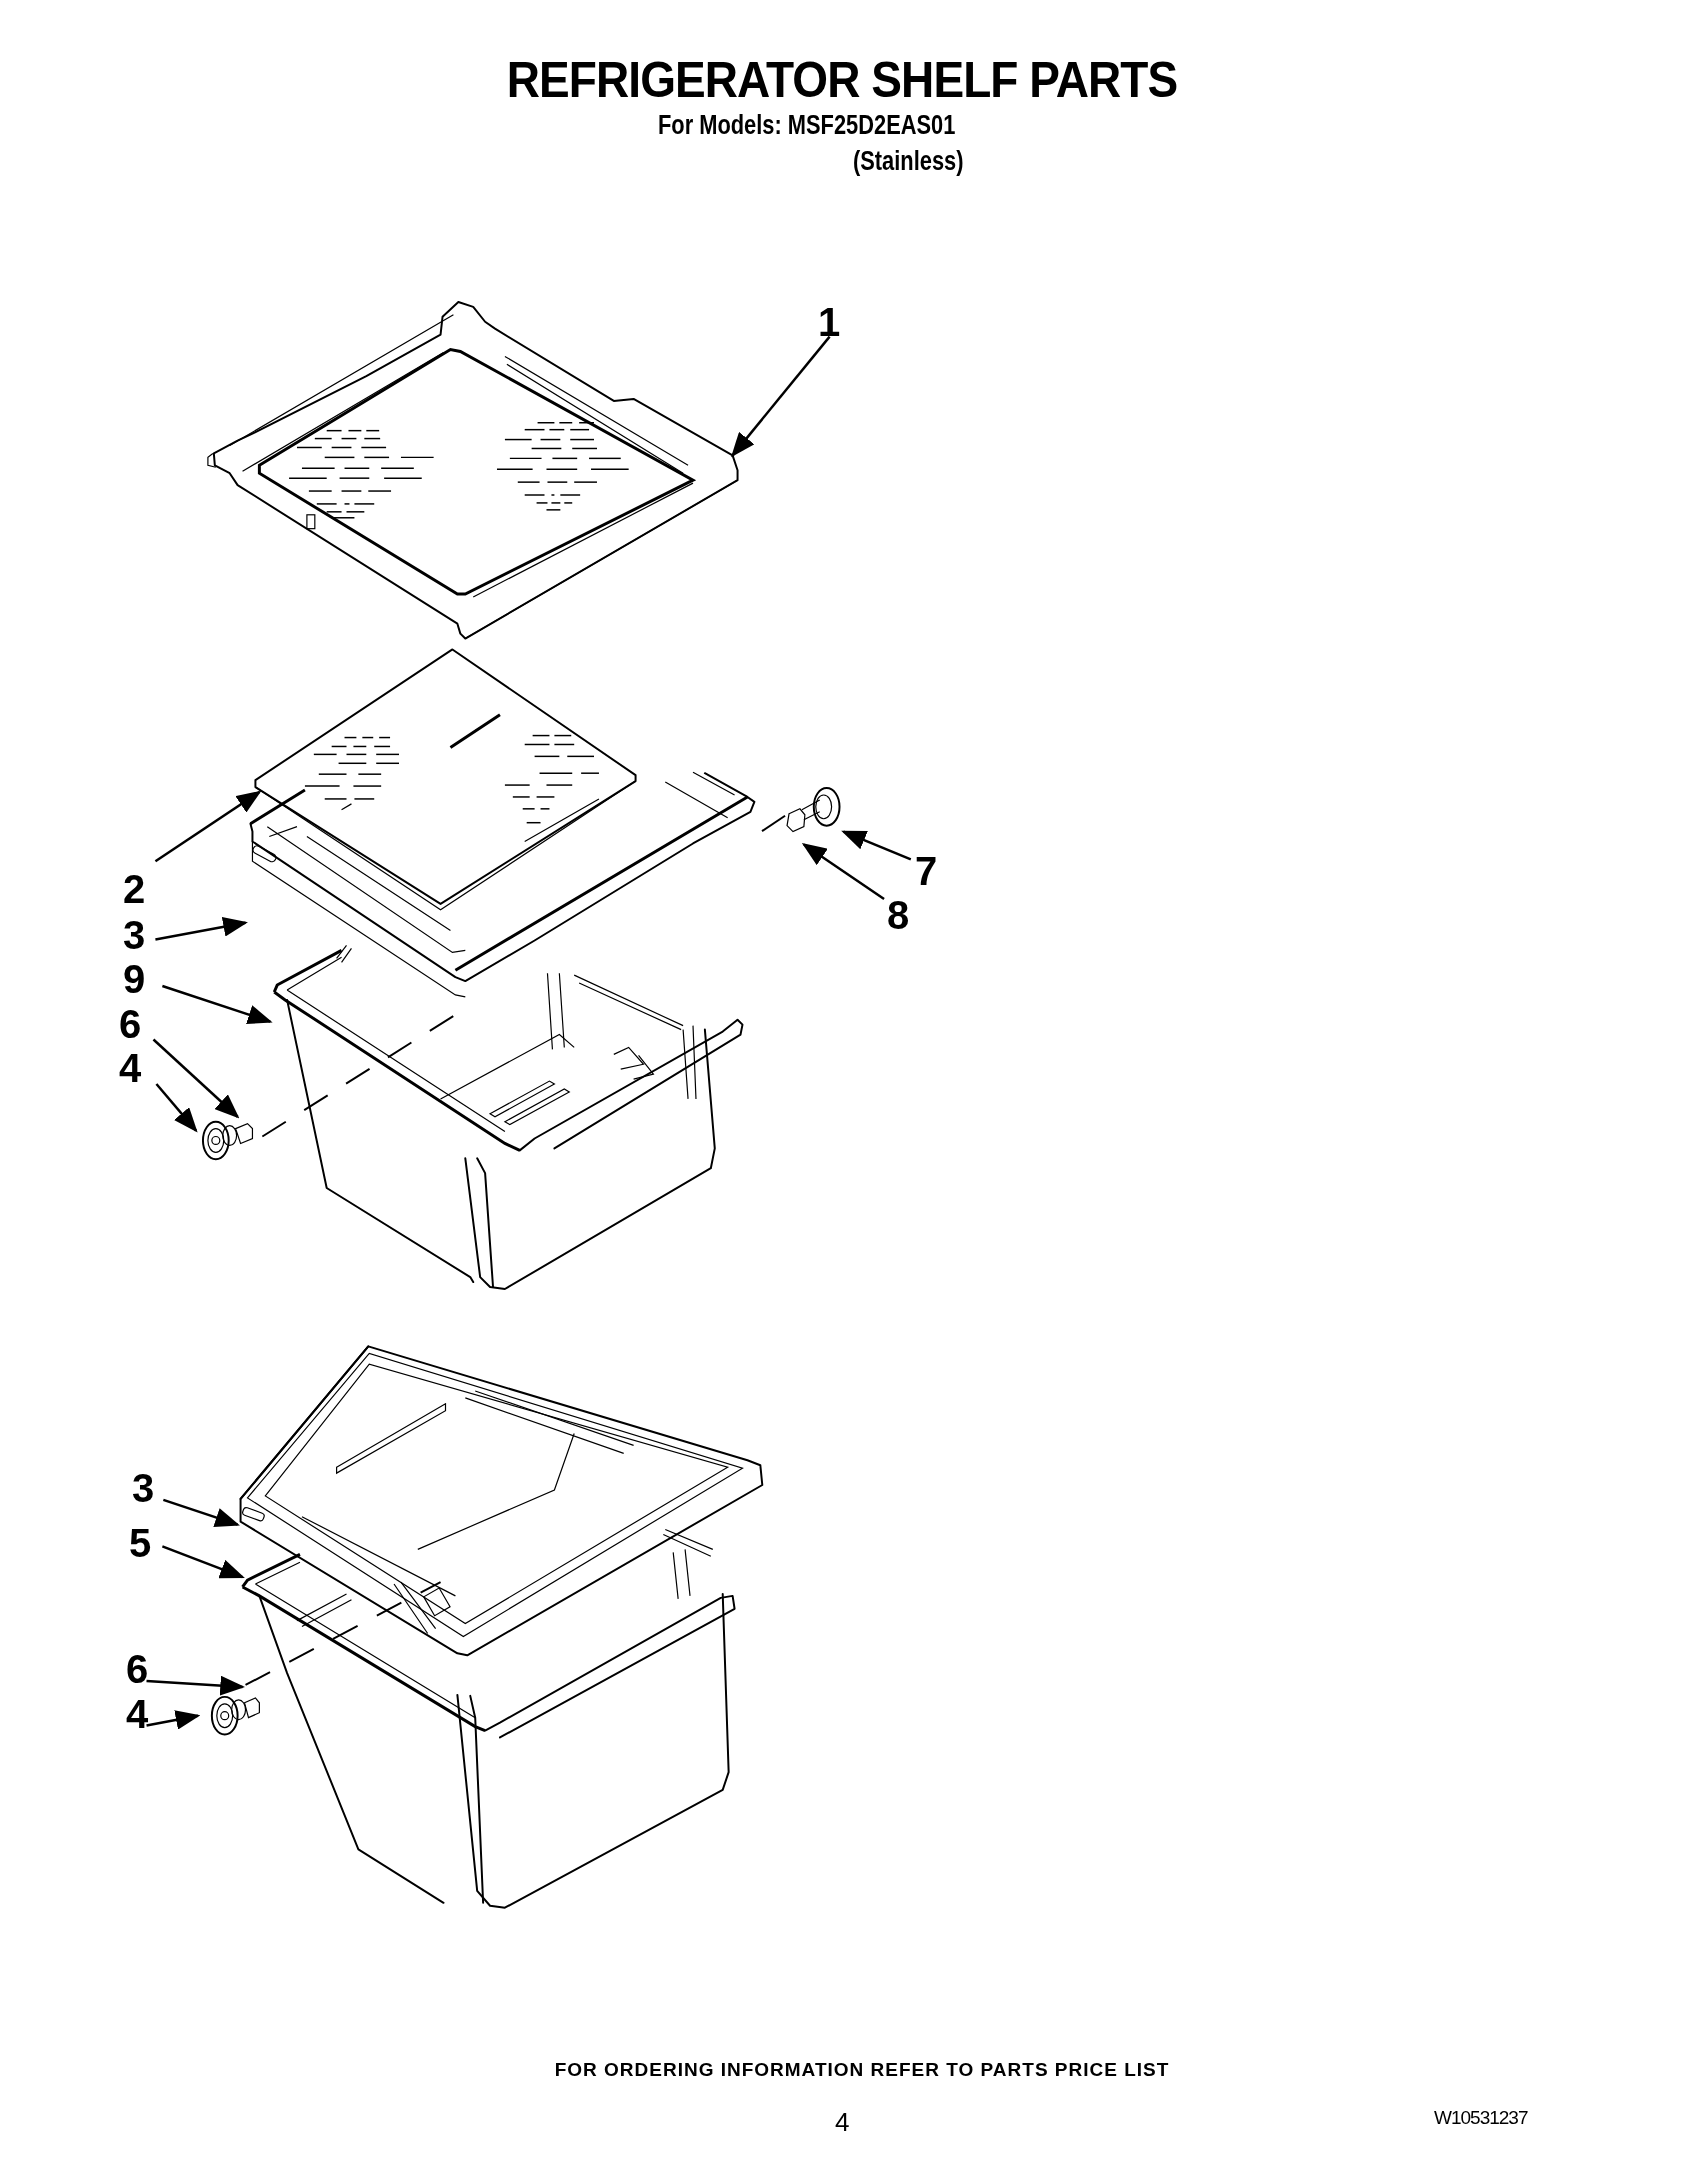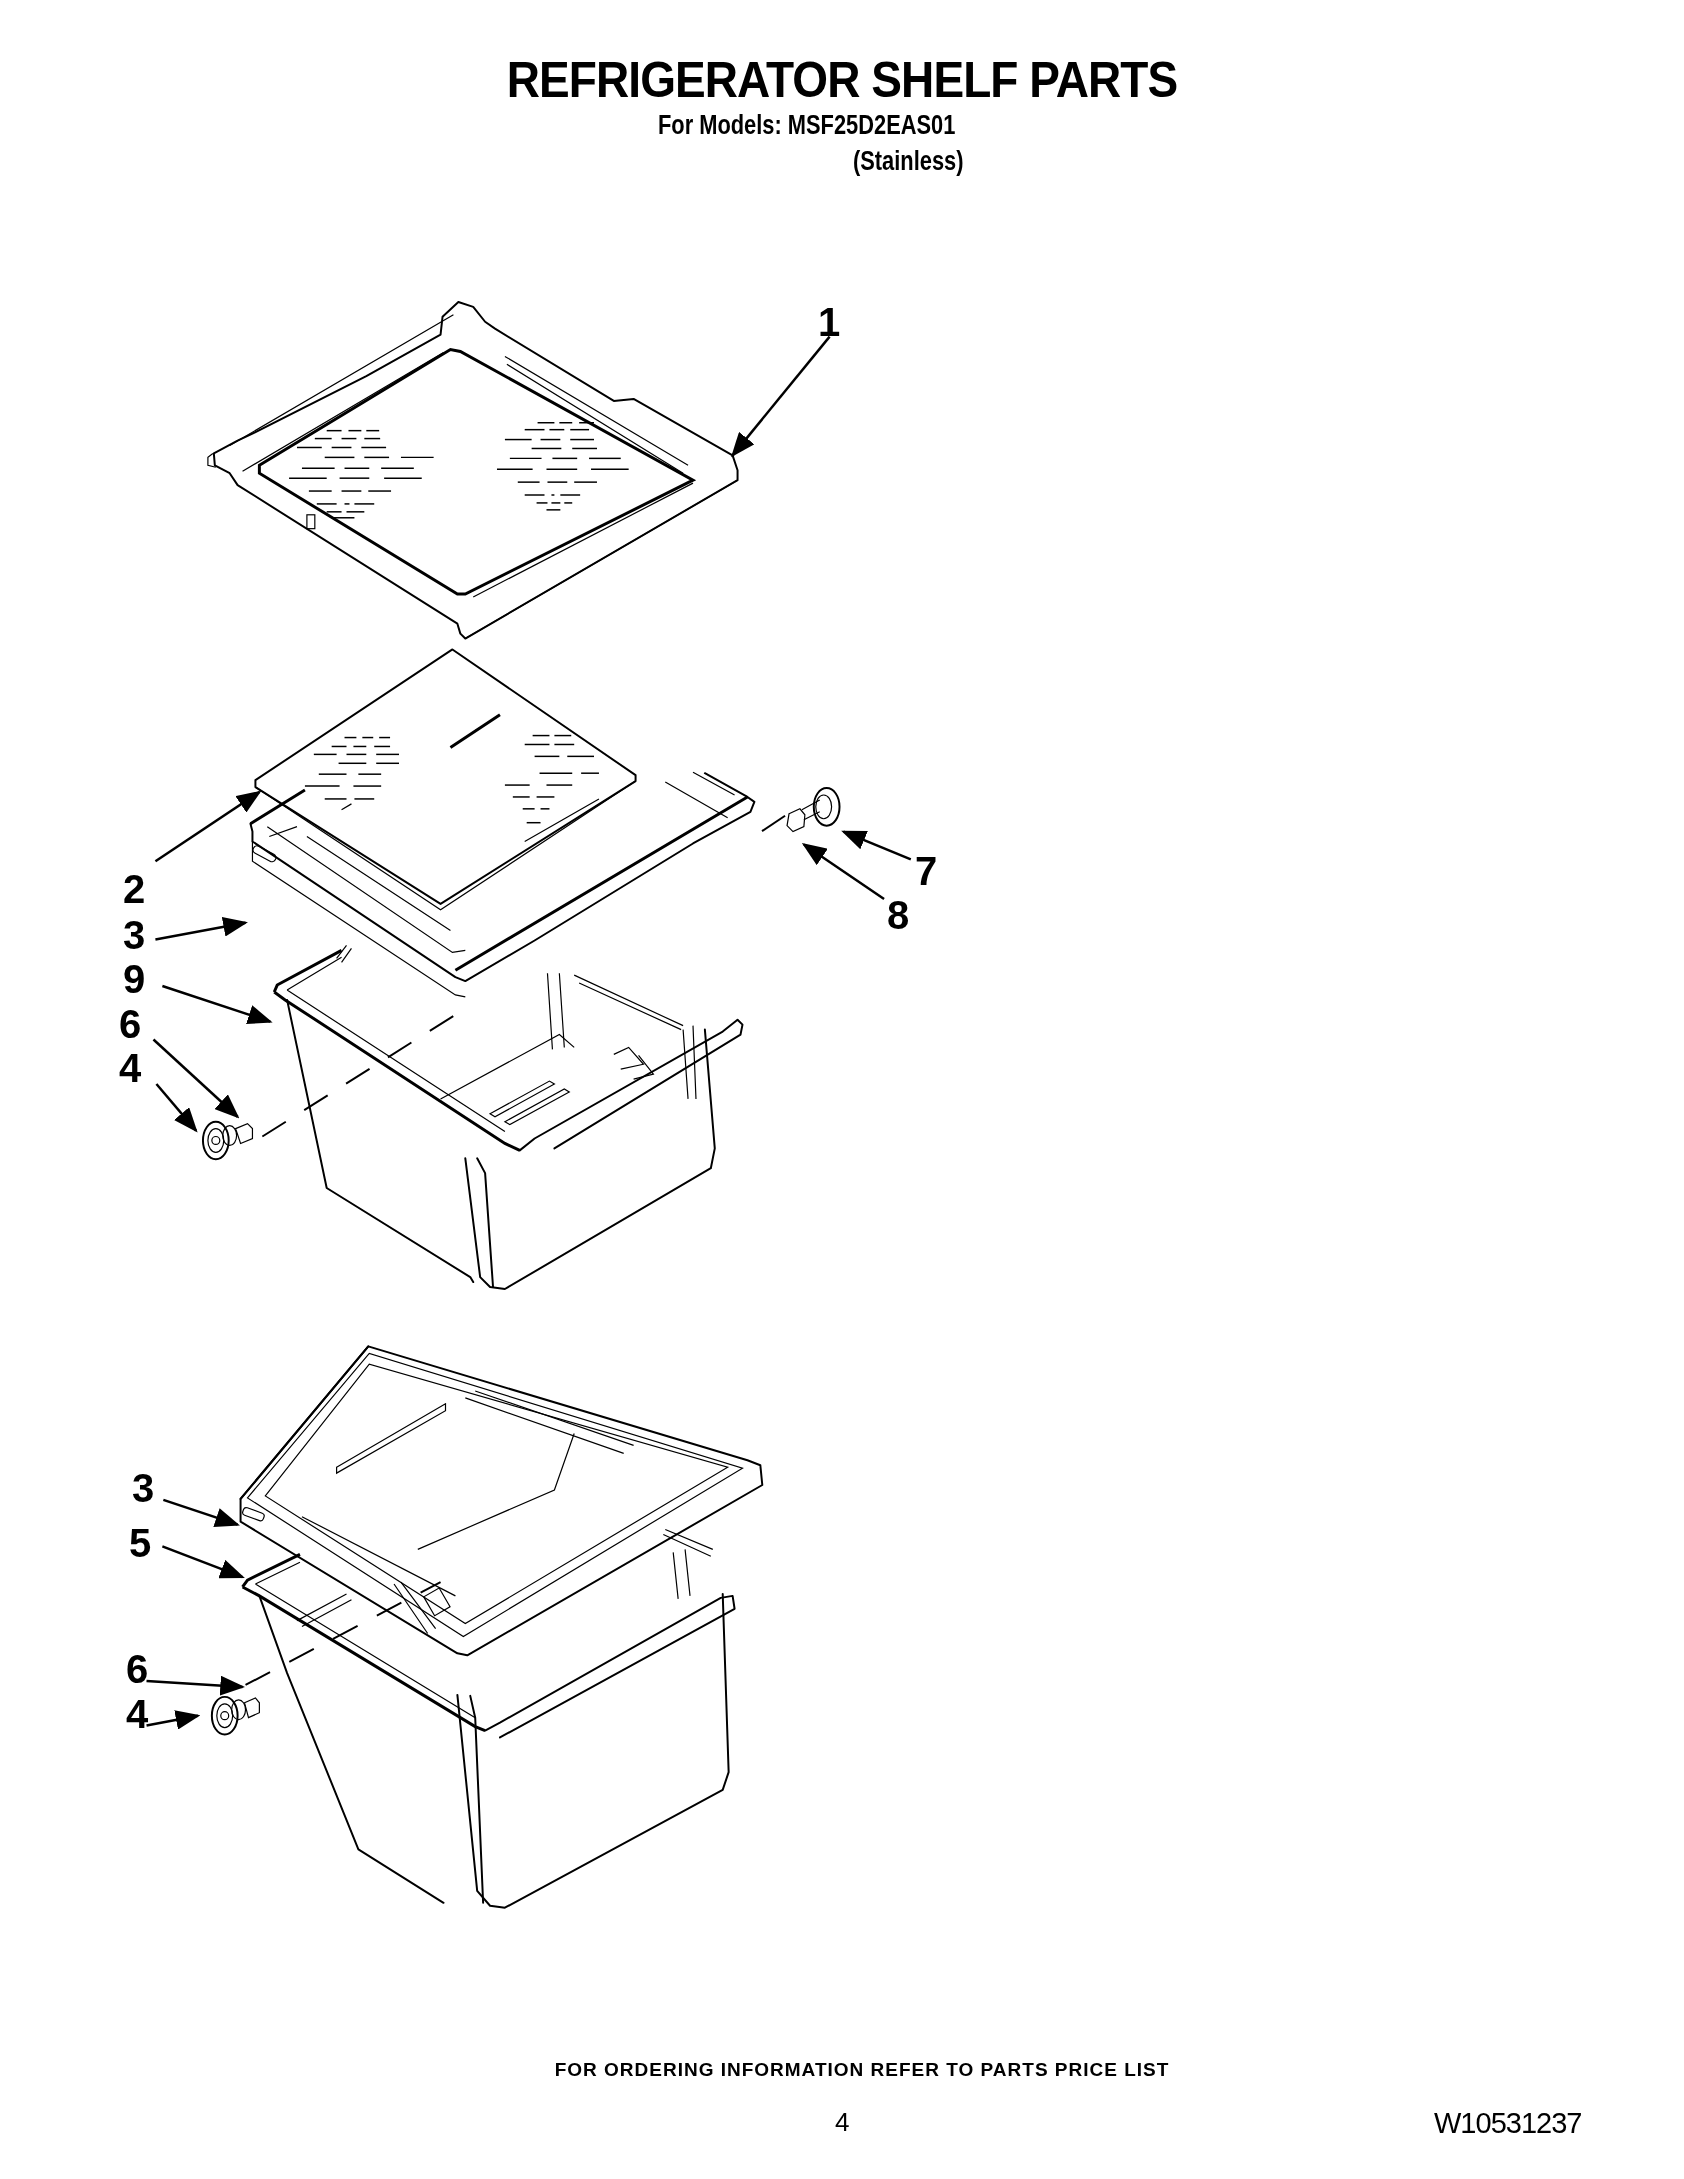--- a/index.html
+++ b/index.html
@@ -10,21 +10,21 @@
            letter-spacing: -1px; transform: scaleX(0.92); transform-origin: 842px 0; }
   .subtitle { position: absolute; top: 109px; left: 658px; font-weight: bold; font-size: 28px;
               transform: scaleX(0.78); transform-origin: 0 0; white-space: nowrap; }
   .variant { position: absolute; top: 145px; left: 853px; font-weight: bold; font-size: 28px;
              transform: scaleX(0.78); transform-origin: 0 0; white-space: nowrap; }
   svg.diagram { position: absolute; left: 0; top: 0; }
   .callout { position: absolute; font-weight: bold; font-size: 40px; line-height: 40px; }
   .footer-note { position: absolute; top: 2059px; left: 0; width: 1684px; text-align: center;
                  font-weight: bold; font-size: 19px; letter-spacing: 1px; padding-left: 20px; }
   .page-number { position: absolute; top: 2107px; left: 835px; font-size: 26px; }
-  .doc-number { position: absolute; top: 2107px; left: 1434px; font-size: 29px; letter-spacing: -1px; }
+  .doc-number { position: absolute; top: 2107px; left: 1434px; font-size: 19px; letter-spacing: -1px; }
   .stroke { fill: none; stroke: #000; stroke-width: 2; stroke-linejoin: round; stroke-linecap: round; }
   .thin { fill: none; stroke: #000; stroke-width: 1.2; }
   .bold { fill: none; stroke: #000; stroke-width: 3; }
   .dash { fill: none; stroke: #000; stroke-width: 2; stroke-dasharray: 28 22; }
   .arrow-line { stroke: #000; stroke-width: 2.5; fill: none; }
   .glass { stroke: #000; stroke-width: 1.5; }
 </style>
 </head>
 <body>
 

